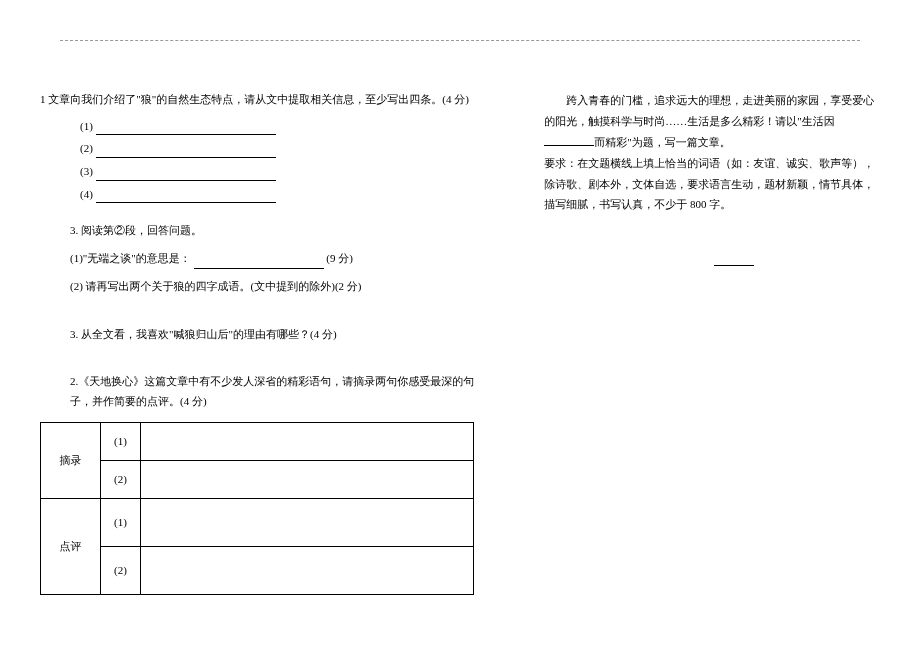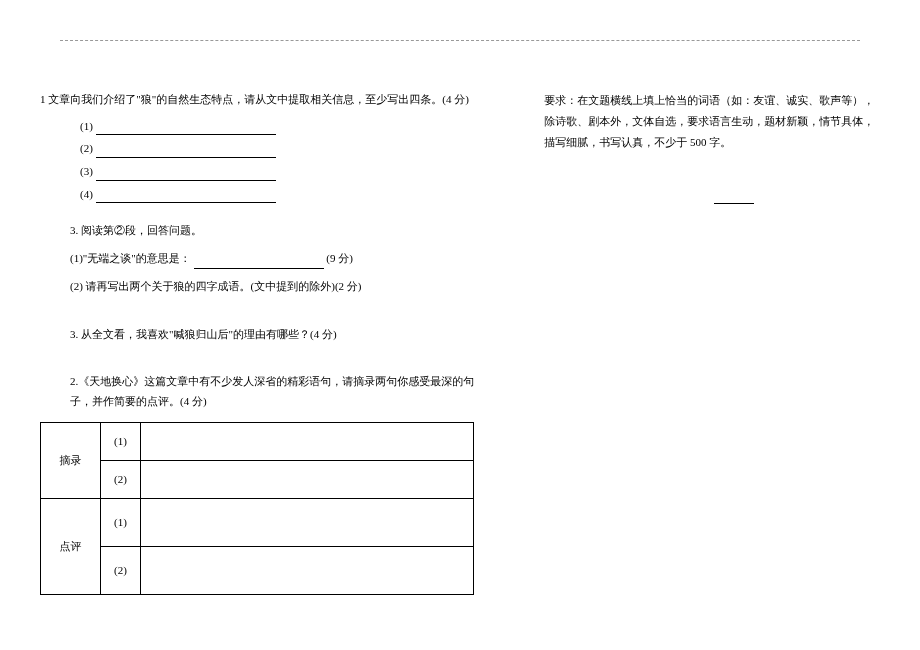--- a/index.html
+++ b/index.html
@@ -161,17 +161,20 @@
       <tr>
         <td class="num-cell">(2)</td>
         <td class="content-cell" style="height:48px;"></td>
       </tr>
     </tbody>
       </table>
 
   </div>
 
   <div class="right-col">
-    <div class="right-para" style="text-indent:0;">要求：在文题横线上填上恰当的词语（如：友谊、诚实、歌声等），除诗歌、剧本外，文体自选，要求语言生动，题材新颖，情节具体，描写细腻，书写认真，不少于 500 字。</div>
+    <div class="right-para">
+      <span>跨入青春的门槛，追求远大的理想，走进美丽的家园，享受爱心的阳光，触摸科学与时尚……生活是多么精彩！请以"生活因</span><span class="inline-blank"></span><span>而精彩"为题，写一篇文章。</span>
+    </div>
+    <div class="right-para" style="text-indent:0;">要求：在文题横线上填上恰当的词语（如：友谊、诚实、歌声等），除诗歌、剧本外，文体自选，要求语言生动，题材新颖，情节具体，描写细腻，书写认真，不少于 800 字。</div>
     <div class="essay-line"></div>
   </div>
 
 </div>
 
 </body></html>

